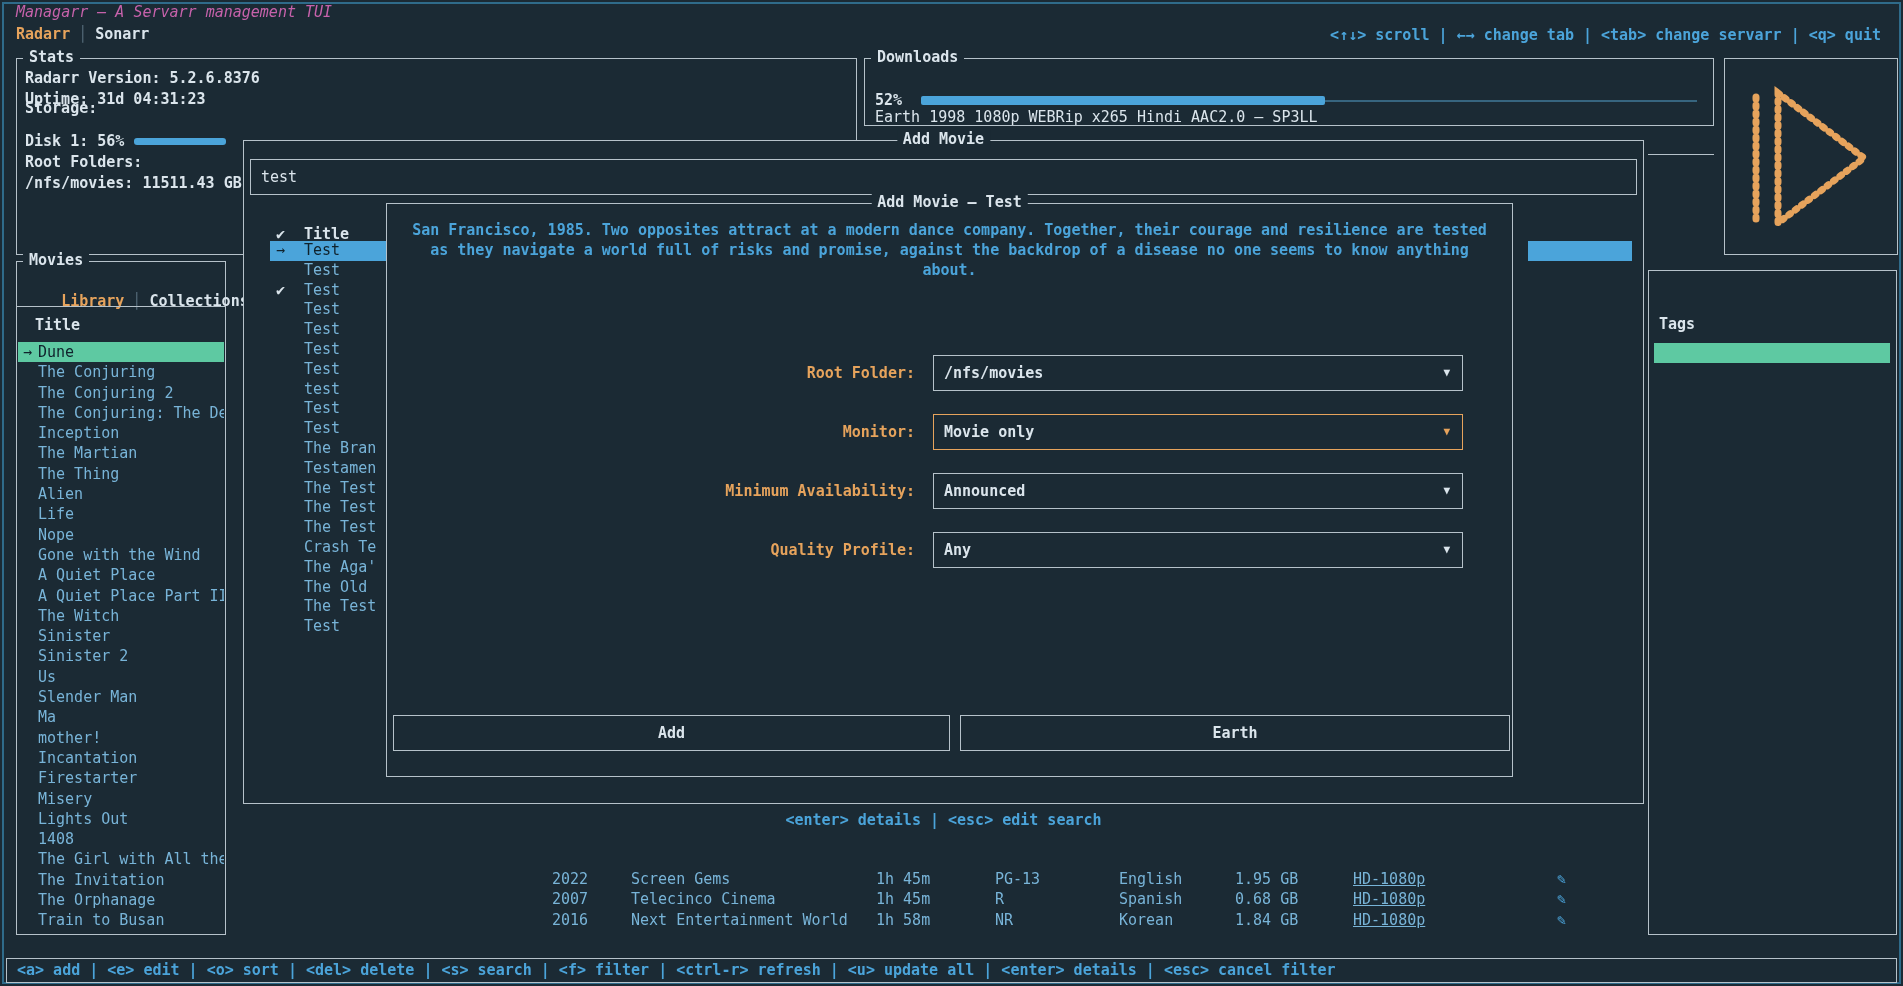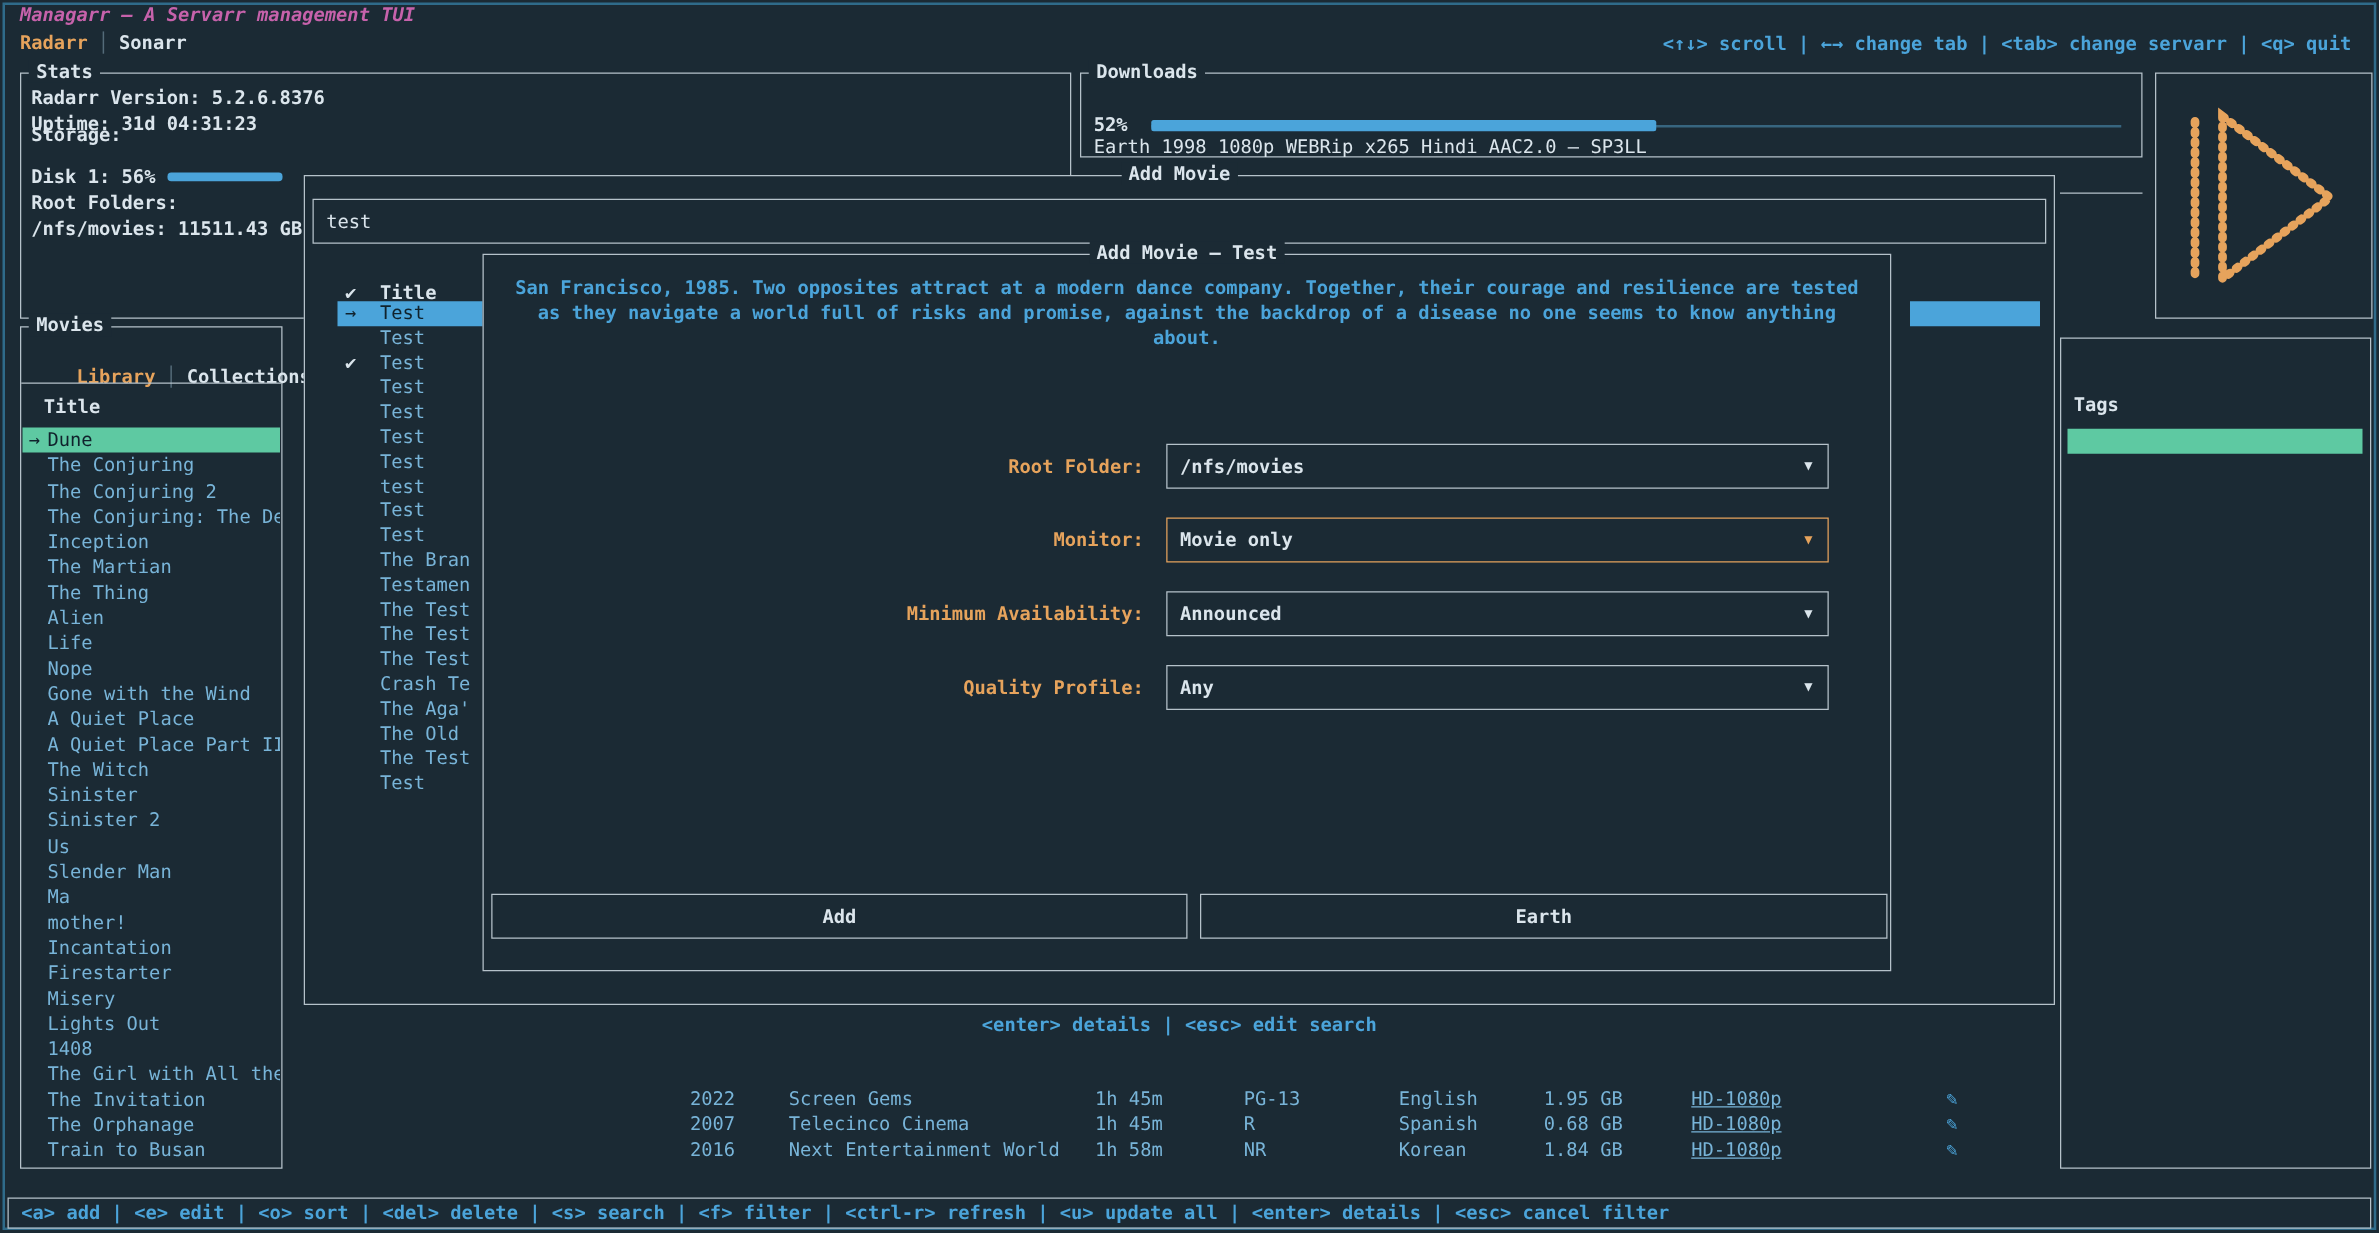--- a/index.html
+++ b/index.html
@@ -10,21 +10,21 @@
   *{box-sizing:border-box;}
   body{margin:0;width:1903px;height:986px;background:var(--bg);position:relative;overflow:hidden;
        font-family:"DejaVu Sans Mono",monospace;font-size:15px;color:var(--white);}
   .frame{position:absolute;inset:2px;border:2px solid var(--frame);pointer-events:none;}
   .box{position:absolute;border:1px solid var(--border);}
   .box-title{position:absolute;top:-11px;background:var(--bg);padding:0 6px;font-weight:bold;color:var(--white);white-space:nowrap;}
   .box-title.center{left:50%;transform:translateX(-50%);}
   .box-title.left{left:6px;}
 
   
-  .app-title{position:absolute;left:16px;top:3px;font-weight:bold;font-style:italic;color:var(--magenta);}
+  .app-title{position:absolute;left:16px;top:3px;font-weight:normal;font-style:italic;color:var(--magenta);}
   .top-tabs{position:absolute;left:16px;top:25px;font-weight:bold;}
   .tab-active{color:var(--accent-orange);}
   .tab-idle{color:var(--white);}
   .tab-sep{color:#546b79;padding:0 8px;font-weight:normal;}
   .top-help{position:absolute;top:26px;right:22px;color:var(--accent-blue);font-weight:bold;white-space:pre;}
 
   
   #stats-box{left:16px;top:58px;width:841px;height:197px;}
   .stats-line{position:absolute;left:8px;font-weight:bold;white-space:pre;}
   .disk-bar{display:inline-block;position:relative;width:164px;height:7px;margin-left:10px;vertical-align:middle;}

